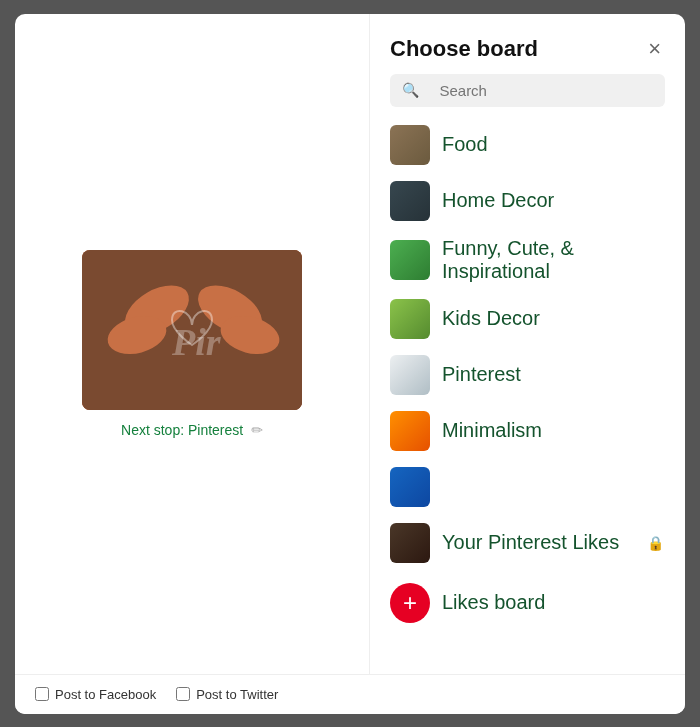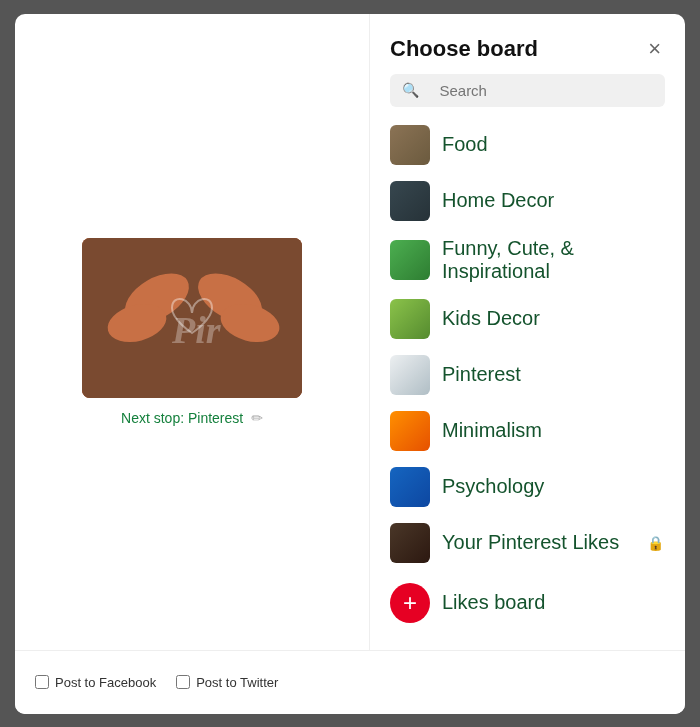--- a/index.html
+++ b/index.html
@@ -177,21 +177,21 @@
       align-items: center;
       justify-content: center;
       color: white;
       font-size: 24px;
       font-weight: 300;
       flex-shrink: 0;
     }
     
     .modal-footer {
       border-top: 1px solid #eee;
-      padding: 24px 20px;
+      padding: 12px 20px;
       display: flex;
       align-items: center;
       gap: 20px;
       background: #fff;
       flex-shrink: 0;
     }
     .checkbox-item {
       display: flex;
       align-items: center;
       gap: 6px;
@@ -289,21 +289,20 @@
       <span class="board-name">Pinterest</span>
 
     </div>
           <div class="board-item">
       <div class="board-thumb thumb-photography"></div>
       <span class="board-name">Minimalism</span>
 
     </div>
           <div class="board-item">
       <div class="board-thumb thumb-psychology"></div>
-      <span class="board-name">Psychology</span>
 
     </div>
           <div class="board-item">
       <div class="board-thumb thumb-likes"></div>
       <span class="board-name">Your Pinterest Likes</span>
       <span class="lock-icon">🔒</span>
     </div>
           <div class="create-board-item">
     <div class="plus-circle">+</div>
     <span class="board-name">Likes board</span>

